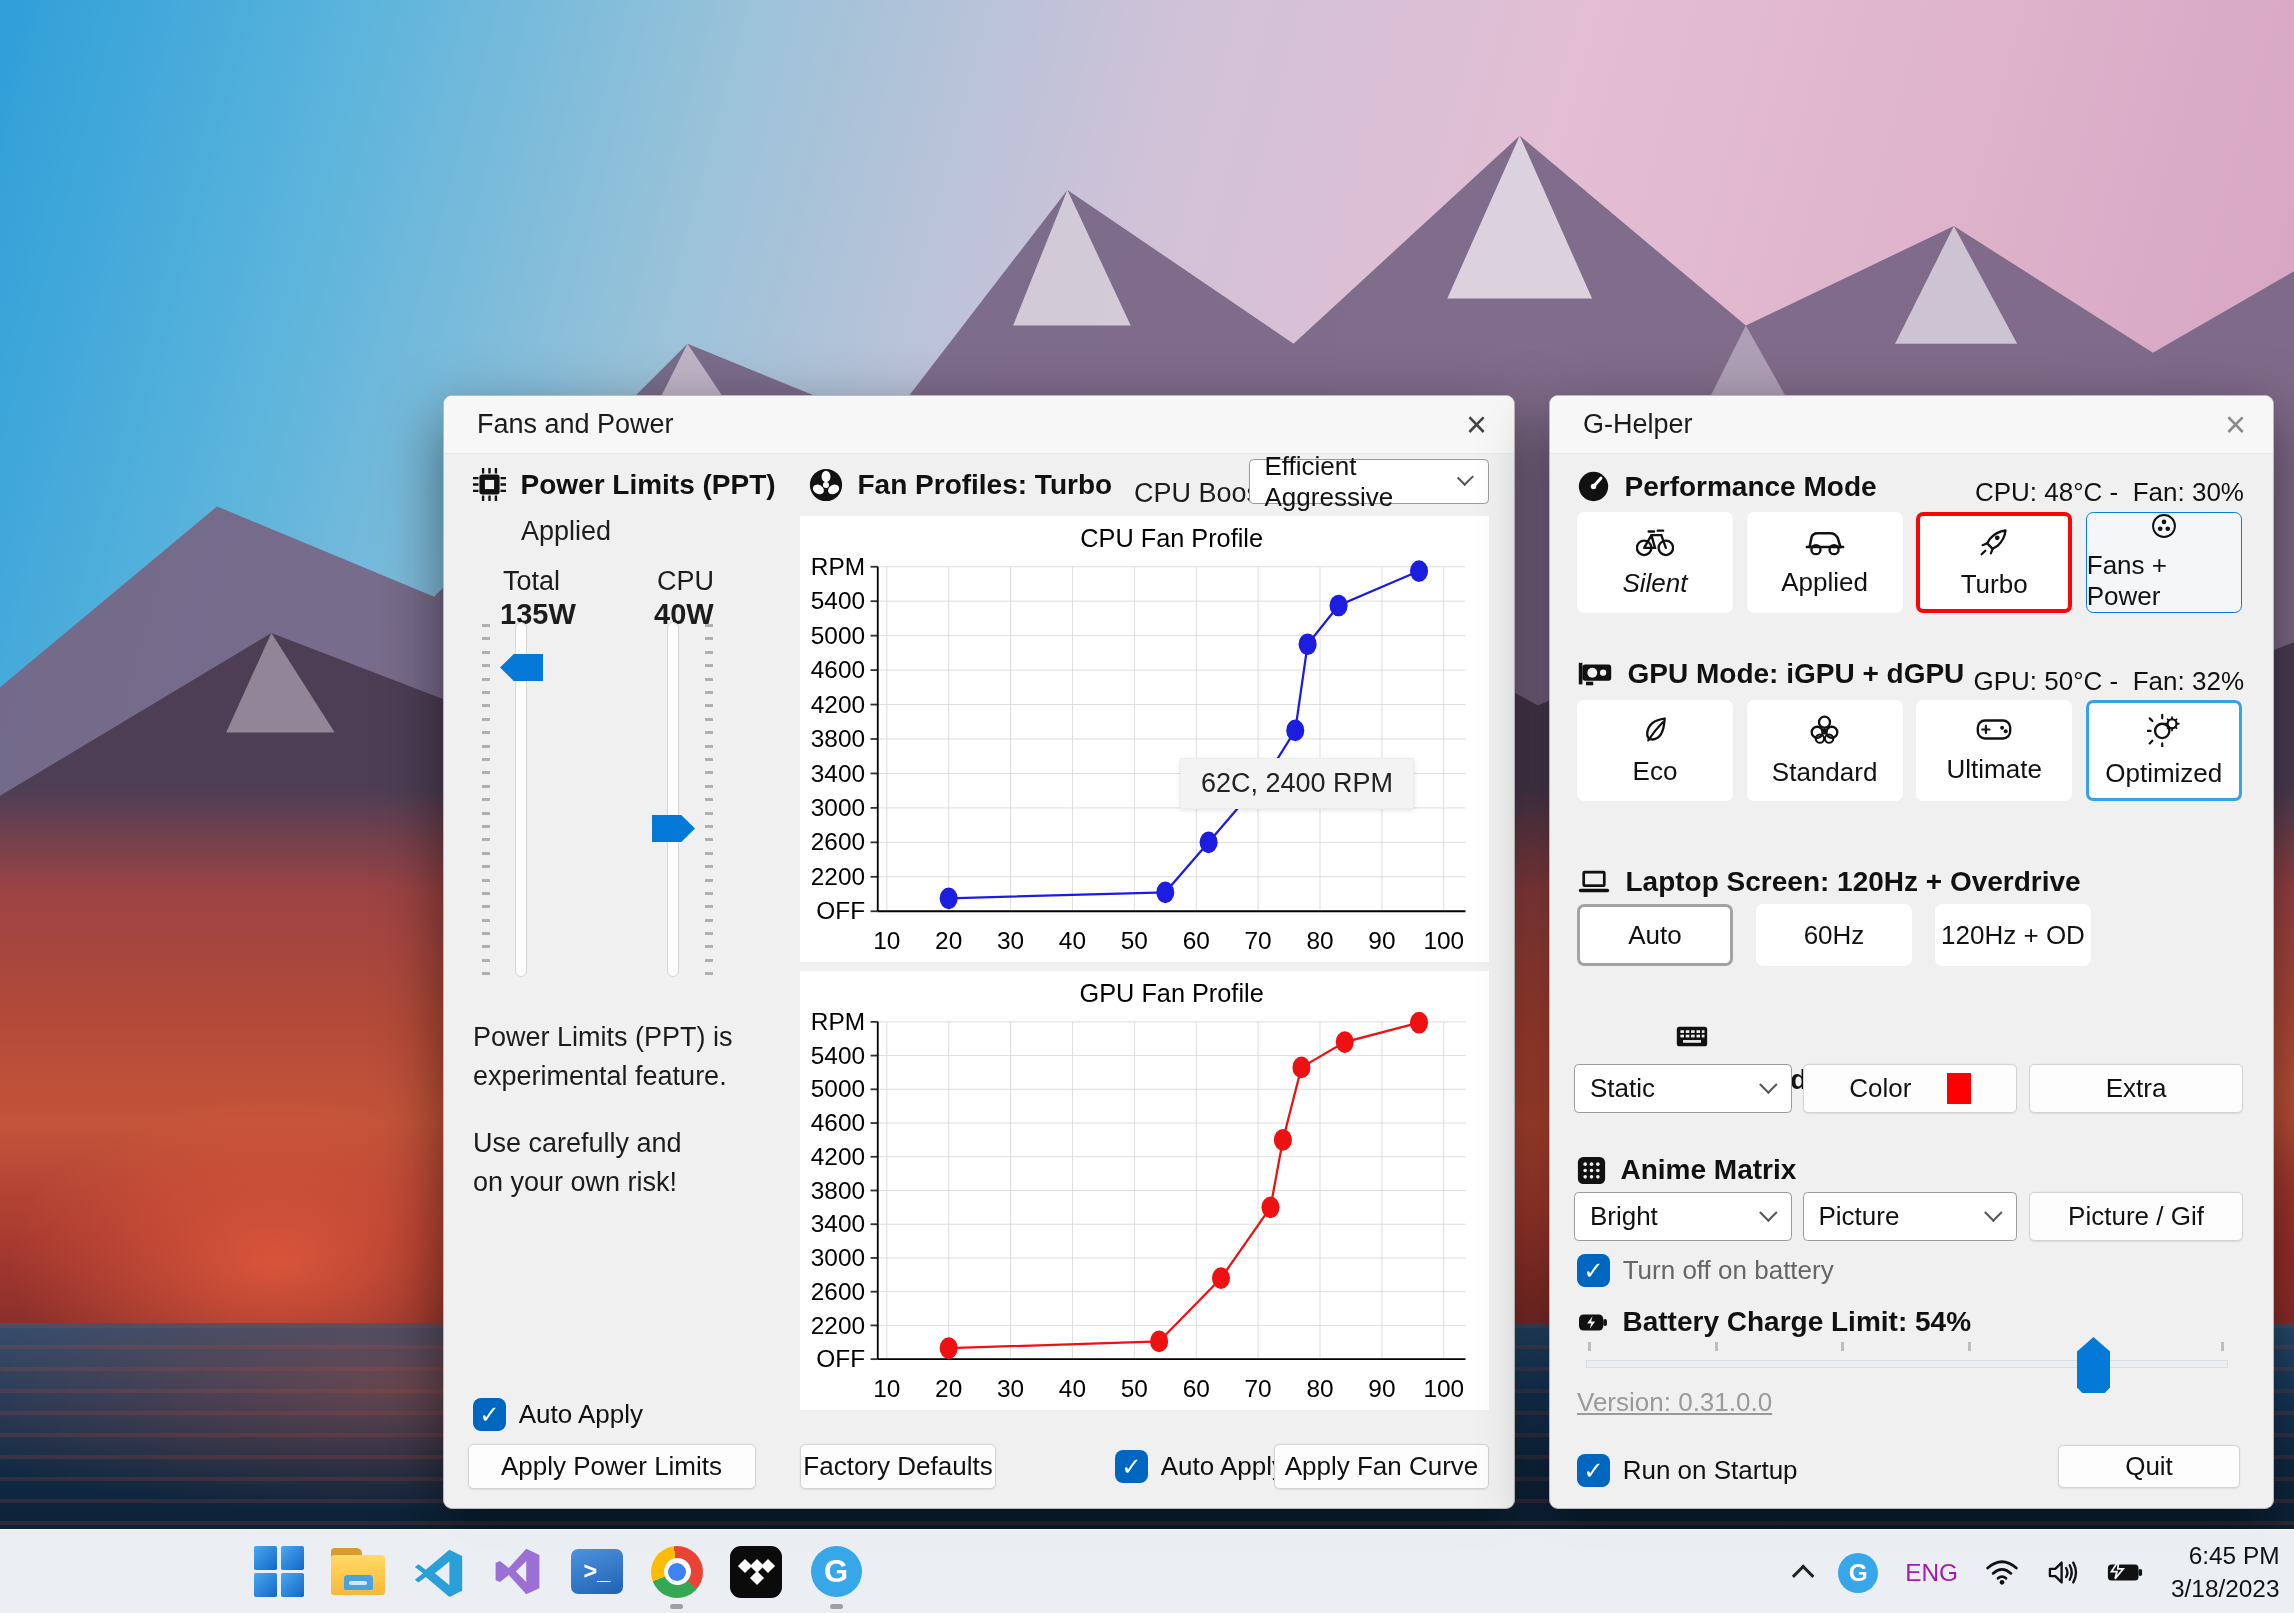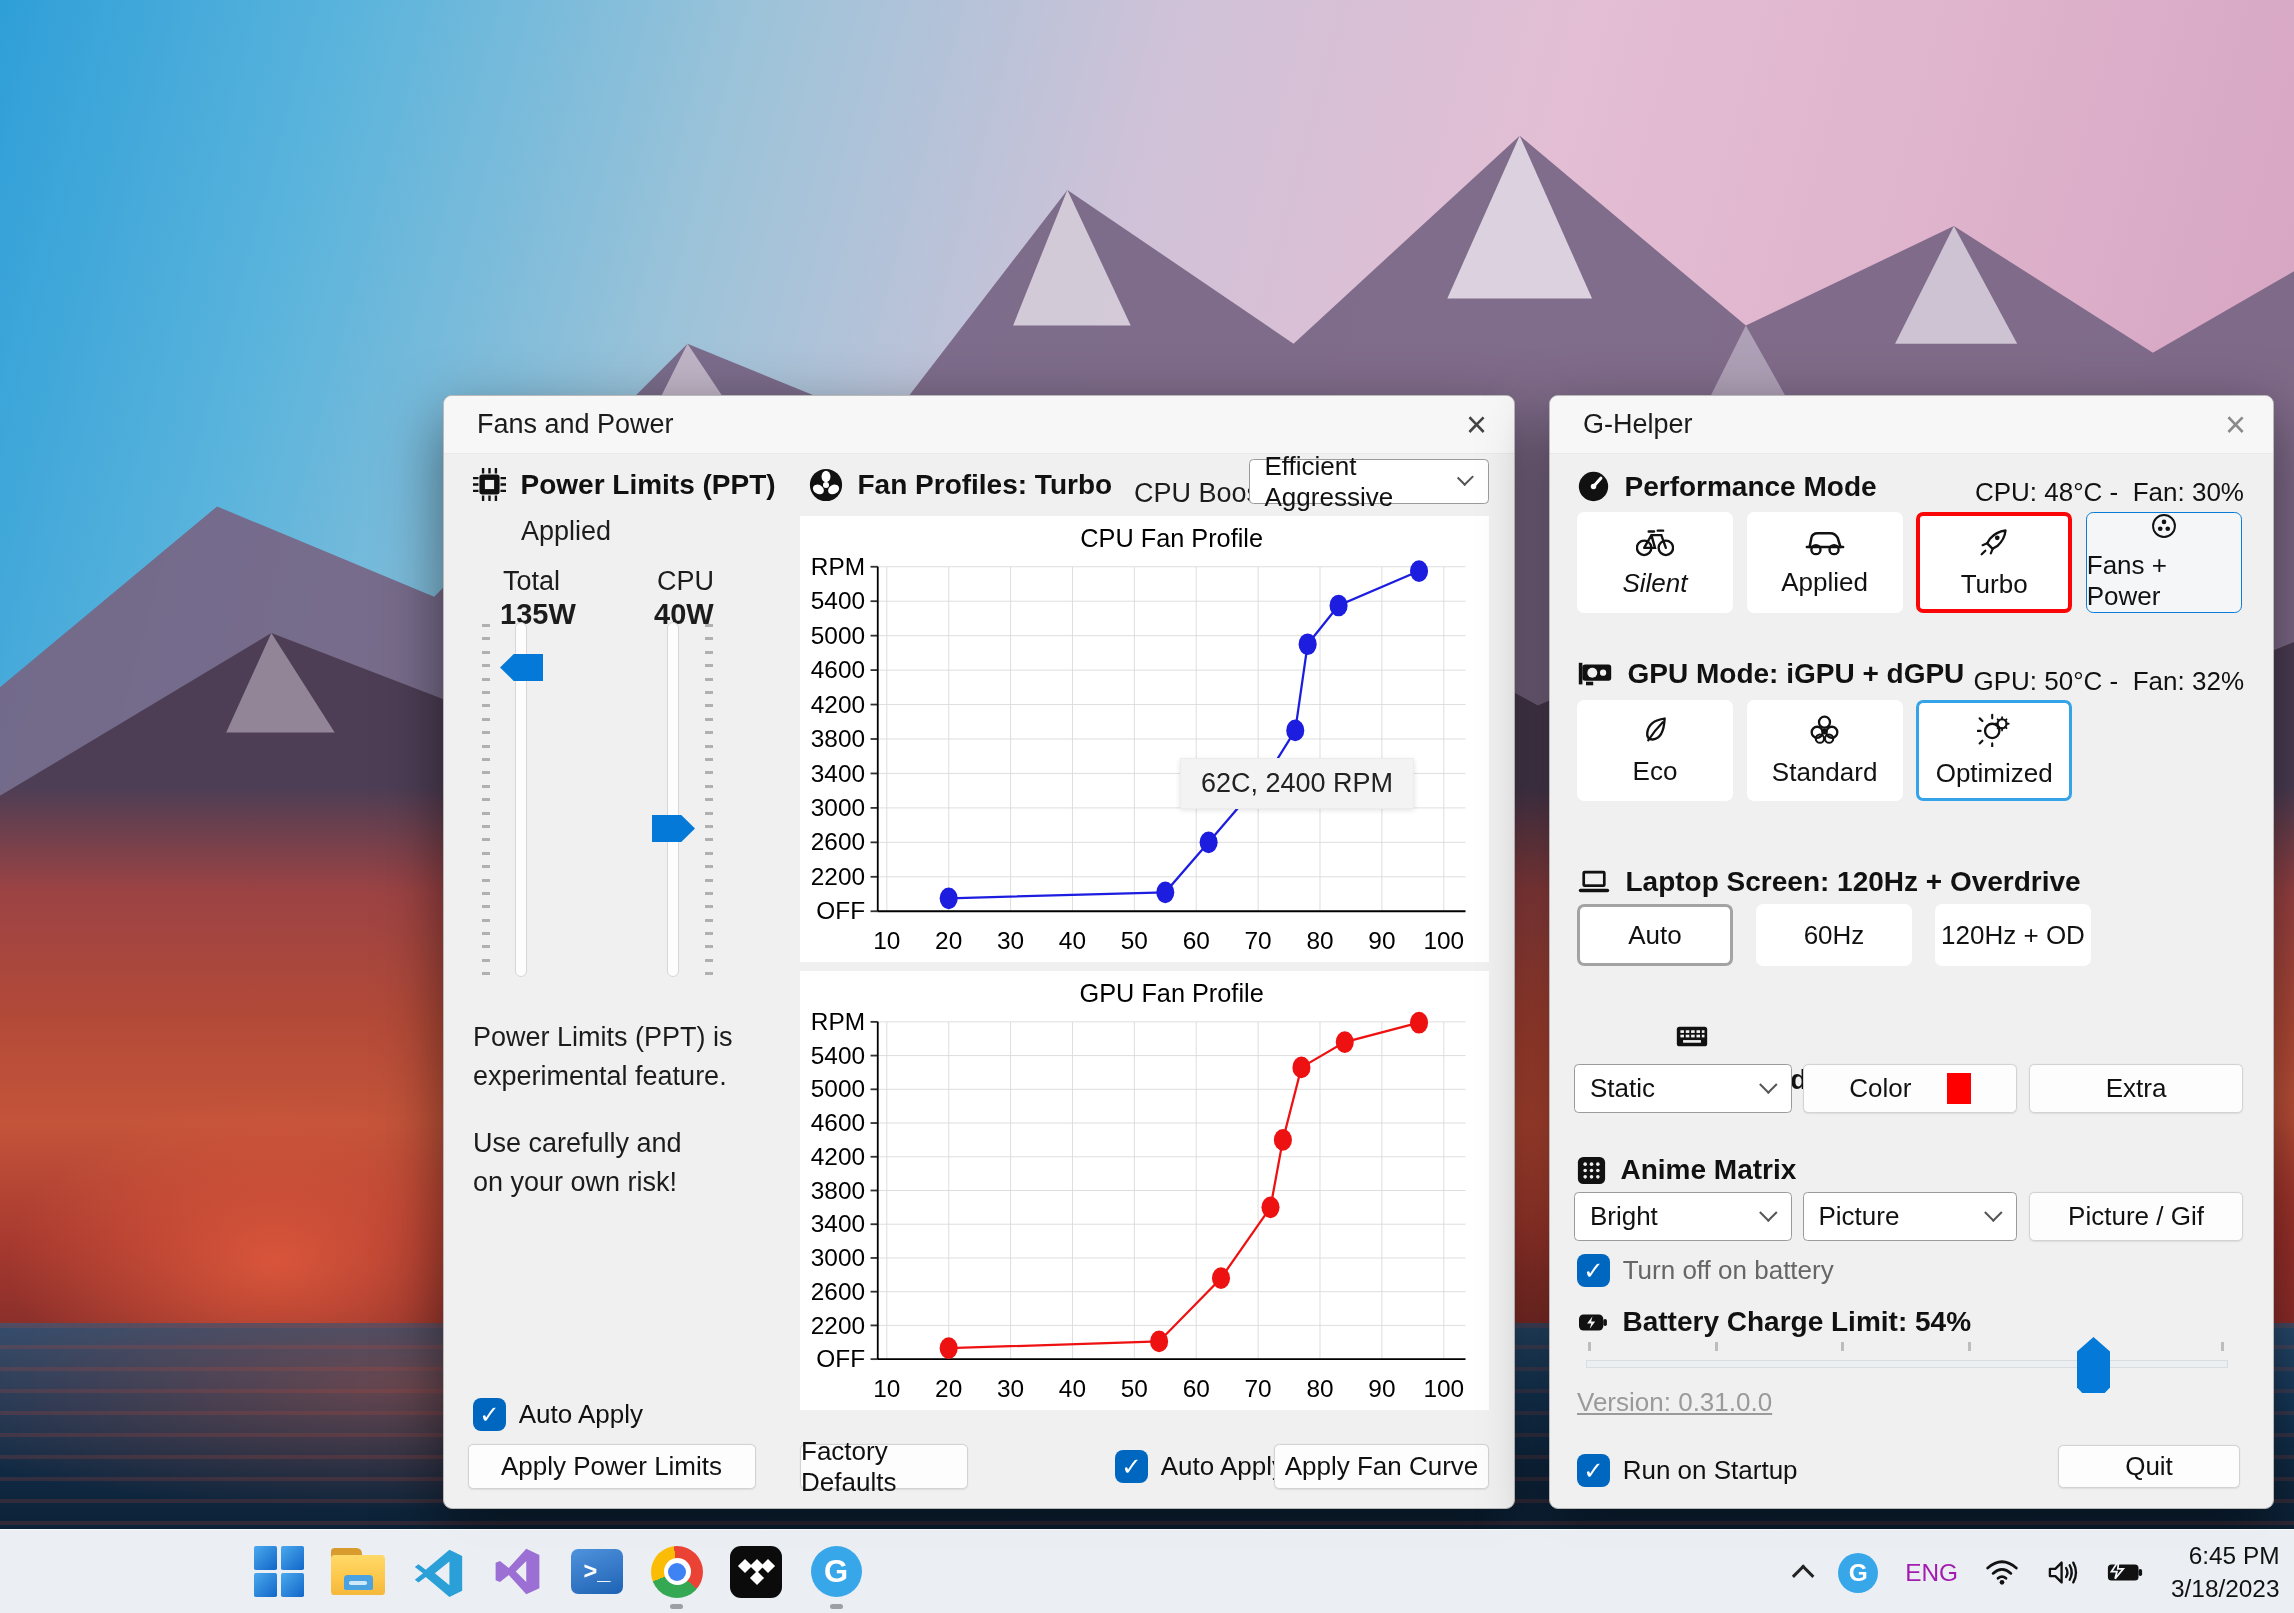--- a/index.html
+++ b/index.html
@@ -421,21 +421,21 @@
           <ellipse cx="397.15555555555557" cy="409.4175" rx="10" ry="12" fill="#ee1111"></ellipse>
           <ellipse cx="465.59999999999997" cy="339.47999999999996" rx="10" ry="12" fill="#ee1111"></ellipse>
           <ellipse cx="520.3555555555556" cy="261.15000000000003" rx="10" ry="12" fill="#ee1111"></ellipse>
           <ellipse cx="534.0444444444445" cy="186.55" rx="10" ry="12" fill="#ee1111"></ellipse>
           <ellipse cx="554.5777777777778" cy="106.35500000000002" rx="10" ry="12" fill="#ee1111"></ellipse>
           <ellipse cx="602.4888888888888" cy="78.38000000000001" rx="10" ry="12" fill="#ee1111"></ellipse>
           <ellipse cx="684.6222222222223" cy="56.93250000000001" rx="10" ry="12" fill="#ee1111"></ellipse>
         </svg>
     </div>
 
-    <div class="btn" style="position:absolute; left:356px; top:1048px; width:168px; height:45px;">Factory Defaults</div>
+    <div class="btn" style="position:absolute; left:356px; top:1048px; width:196px; height:45px;">Factory Defaults</div>
     <div class="cb-row" style="left:671px; top:1054px;">
       <span class="checkbox">✓</span>
       <span>Auto Apply</span>
     </div>
     <div class="btn" style="position:absolute; left:830px; top:1048px; width:215px; height:45px;">Apply Fan Curve</div>
   </div>
 
   <div class="window" style="left:1549px; top:395px; width:725px; height:1114px;">
     <div class="titlebar">
       <span>G-Helper</span>
@@ -510,20 +510,29 @@
       <div class="mode-btn" style="width:156px;">
         <svg width="33" height="33" viewBox="0 0 36 36">
           <circle cx="18" cy="10" r="6" fill="none" stroke="#111" stroke-width="2.5"></circle>
           <circle cx="10" cy="21" r="6" fill="none" stroke="#111" stroke-width="2.5"></circle>
           <circle cx="26" cy="21" r="6" fill="none" stroke="#111" stroke-width="2.5"></circle>
           <circle cx="13" cy="28" r="4.5" fill="none" stroke="#111" stroke-width="2.3"></circle>
           <circle cx="23" cy="28" r="4.5" fill="none" stroke="#111" stroke-width="2.3"></circle>
           <circle cx="18" cy="20" r="3.4" fill="#111"></circle>
         </svg>
         <span>Standard</span>
+      </div>
+      <div class="mode-btn" style="width:156px;">
+        <svg width="38" height="27" viewBox="0 0 42 30">
+          <rect x="3" y="5" width="36" height="20" rx="8" fill="none" stroke="#111" stroke-width="2.6"></rect>
+          <path d="M12 11 L12 19 M8 15 L16 15" stroke="#111" stroke-width="2.4" stroke-linecap="round"></path>
+          <circle cx="30" cy="13" r="2.2" fill="#111"></circle>
+          <circle cx="34" cy="17" r="2.2" fill="#111"></circle>
+        </svg>
+        <span>Ultimate</span>
       </div>
       <div class="mode-btn sel-blue" style="width:156px;">
         <svg width="34" height="34" viewBox="0 0 38 38">
           <circle cx="17" cy="20" r="8" fill="none" stroke="#111" stroke-width="2.6"></circle>
           <path d="M17 6 L17 2 M6 9 L3 6 M4 20 L0.5 20 M6 31 L3 34 M17 34 L17 37.5" stroke="#111" stroke-width="2.4" stroke-linecap="round"></path>
           <circle cx="28" cy="12" r="5" fill="none" stroke="#111" stroke-width="2.4"></circle>
           <path d="M28 4.5 L28 7 M28 17 L28 19.5 M20.5 12 L23 12 M33 12 L35.5 12 M23 7 L24.6 8.6 M31.4 15.4 L33 17 M33 7 L31.4 8.6 M24.6 15.4 L23 17" stroke="#111" stroke-width="2" stroke-linecap="round"></path>
         </svg>
         <span>Optimized</span>
       </div>

